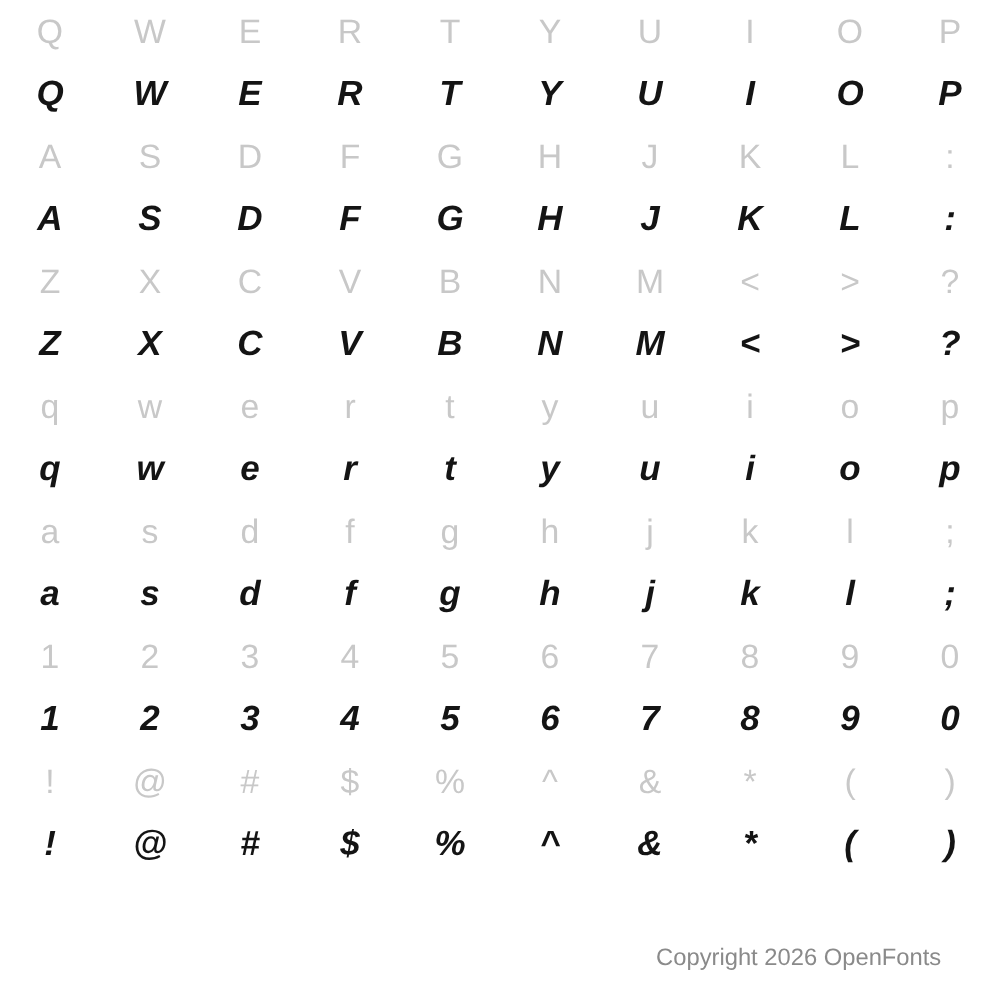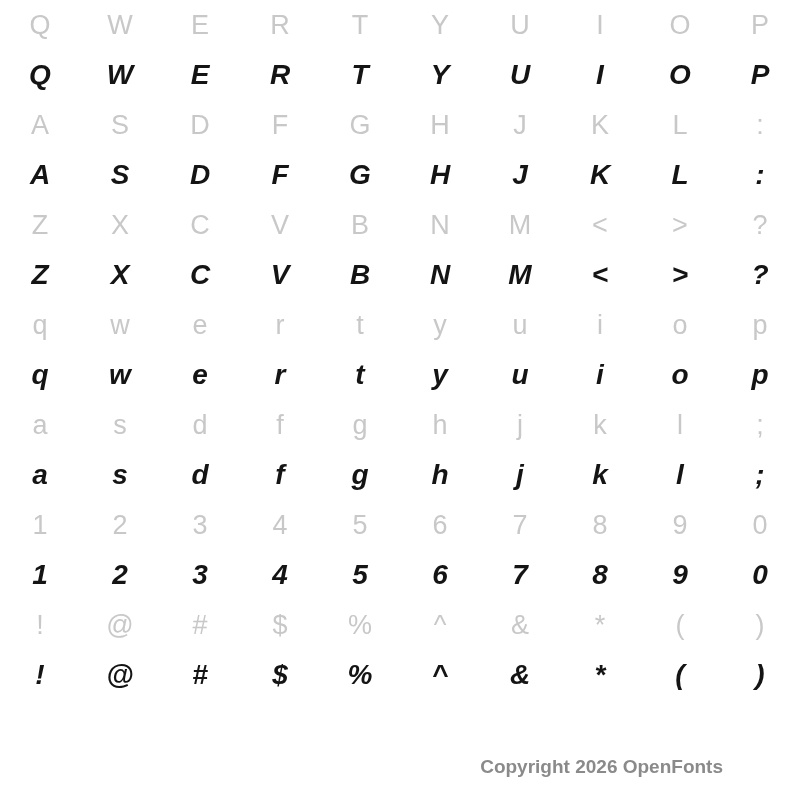--- a/index.html
+++ b/index.html
@@ -47,25 +47,24 @@
     font-weight: bold;
     font-style: italic;
     font-family: "Liberation Sans", sans-serif;
   }
   #copyright {
     position: absolute;
     left: 0;
     right: 0;
     bottom: 22px;
     text-align: right;
-    padding-right: 77px;
+    padding-right: 47px;
     color: #8a8a8a;
     font-size: 19px;
     font-family: "Liberation Sans", sans-serif;
-    font-weight: bold;
   }
 </style>
 </head>
 <body>
 
 <div id="sheet">
   <div id="rows-container">
       <div class="row light">
         <span class="cell">Q</span>
         <span class="cell">W</span>

